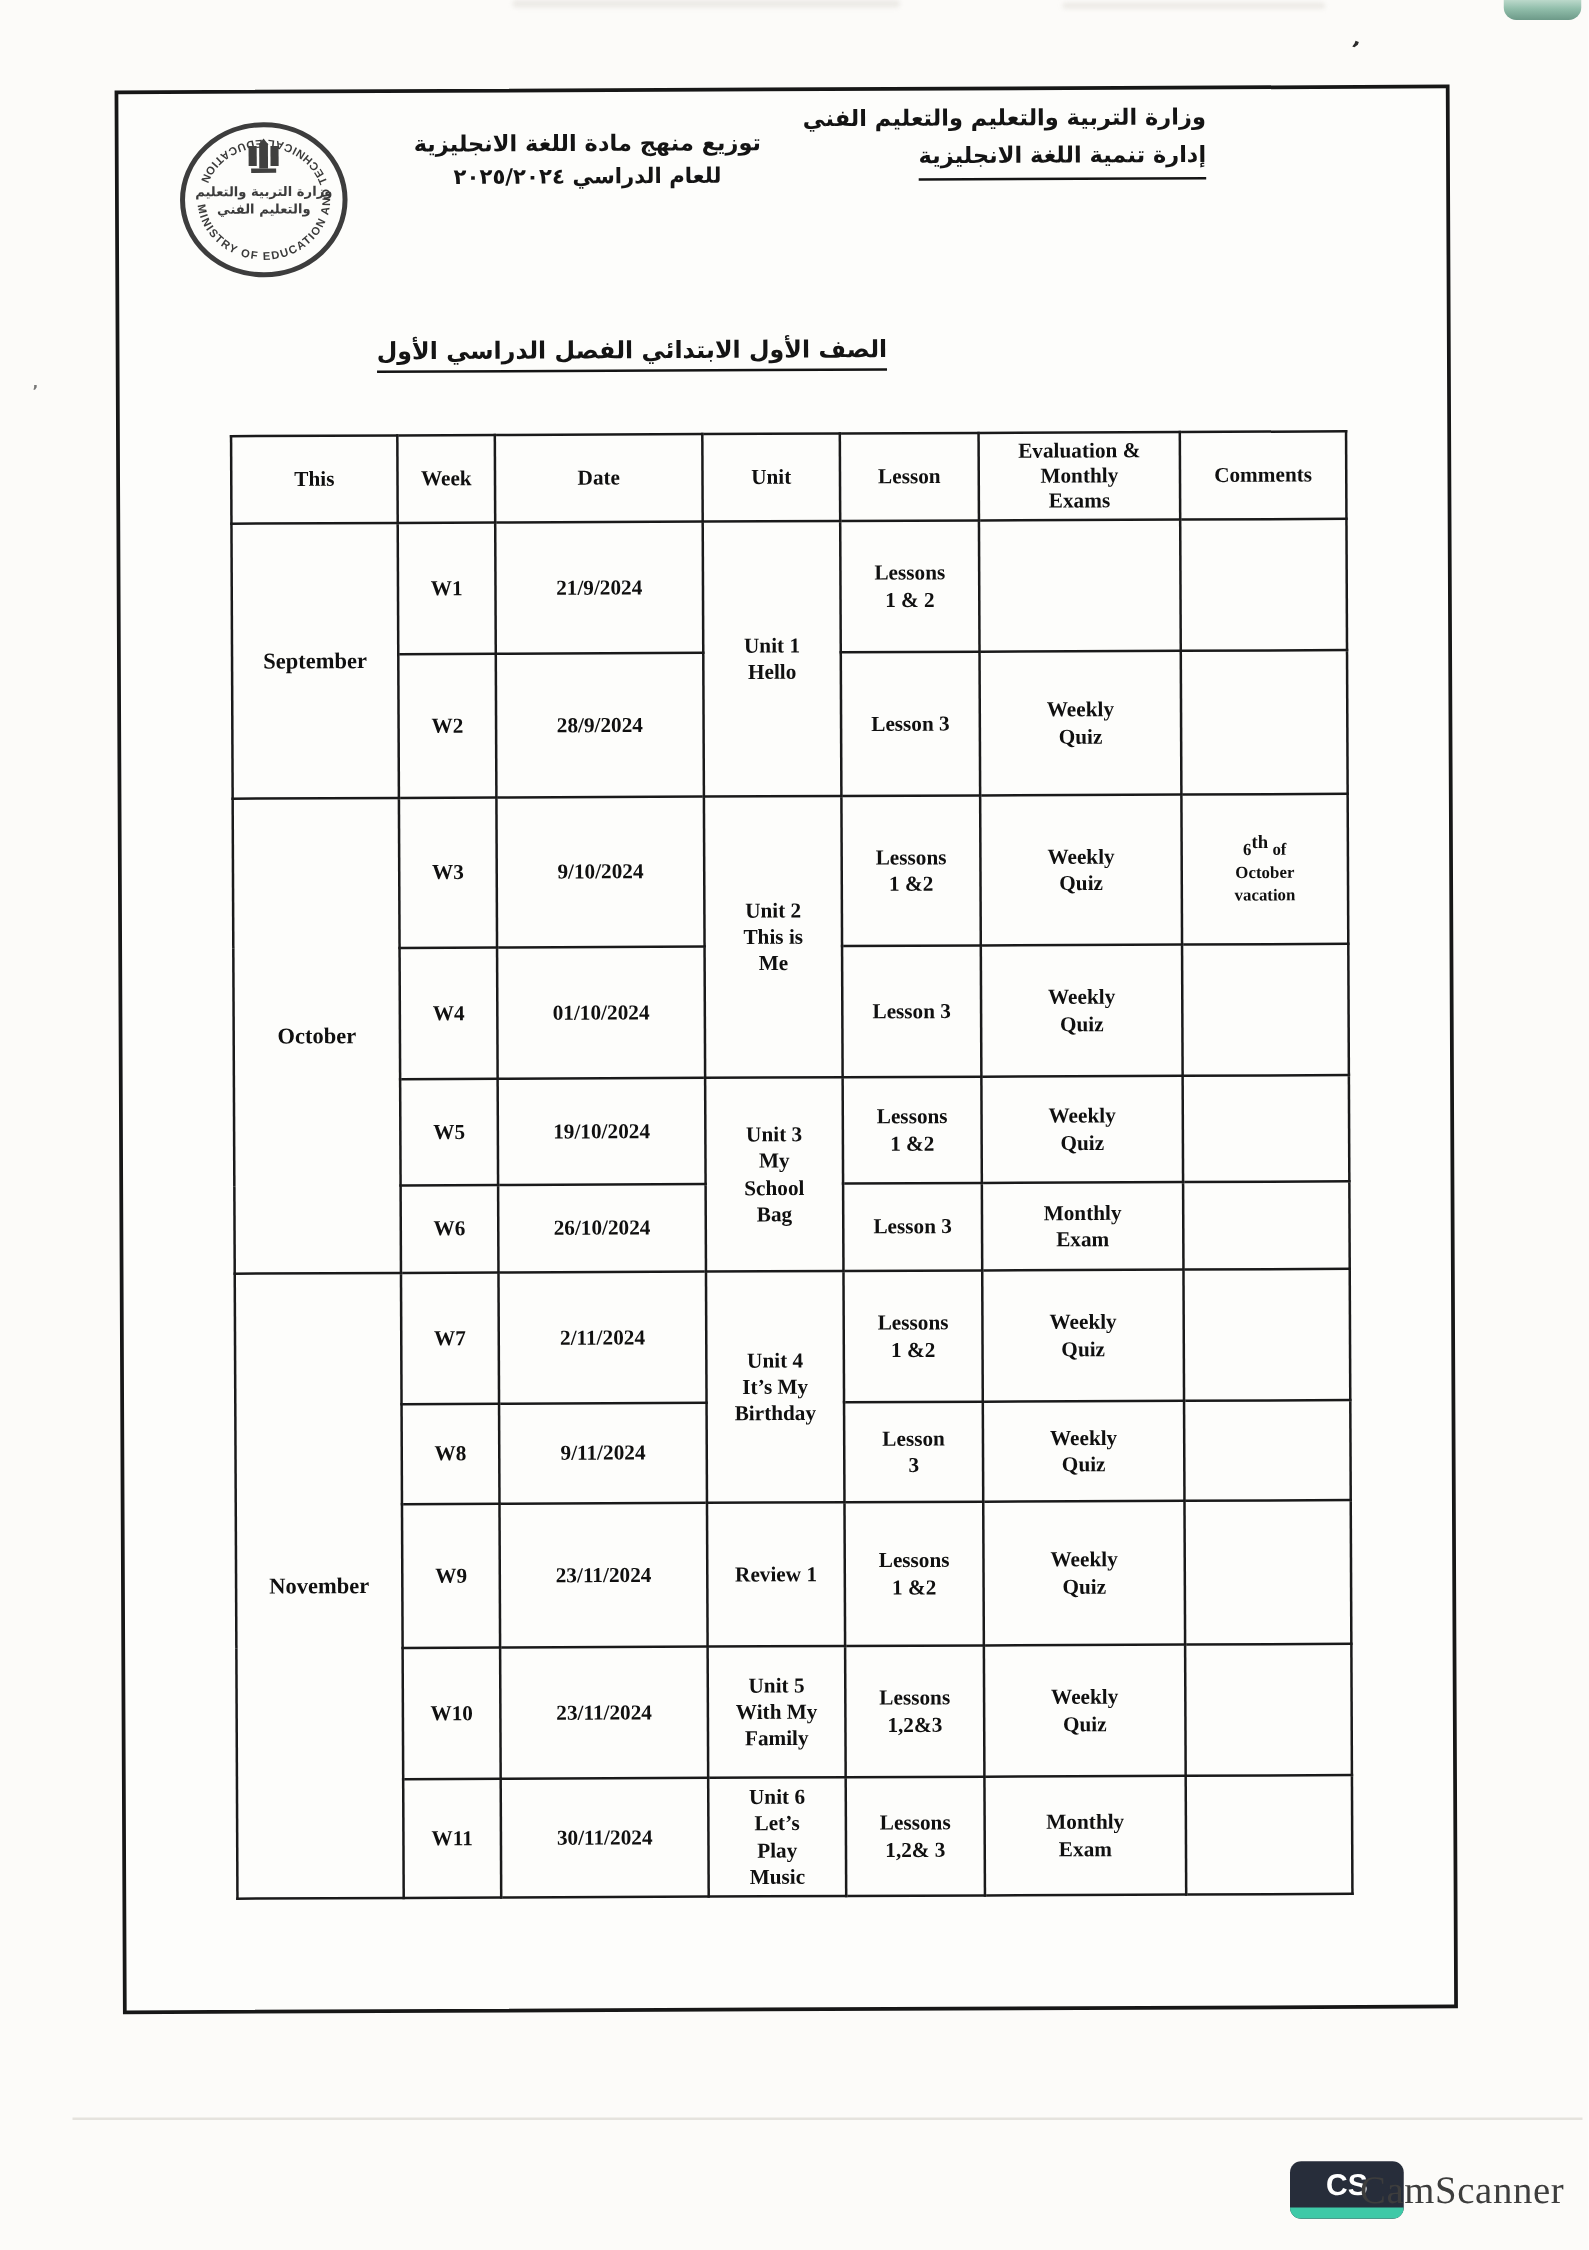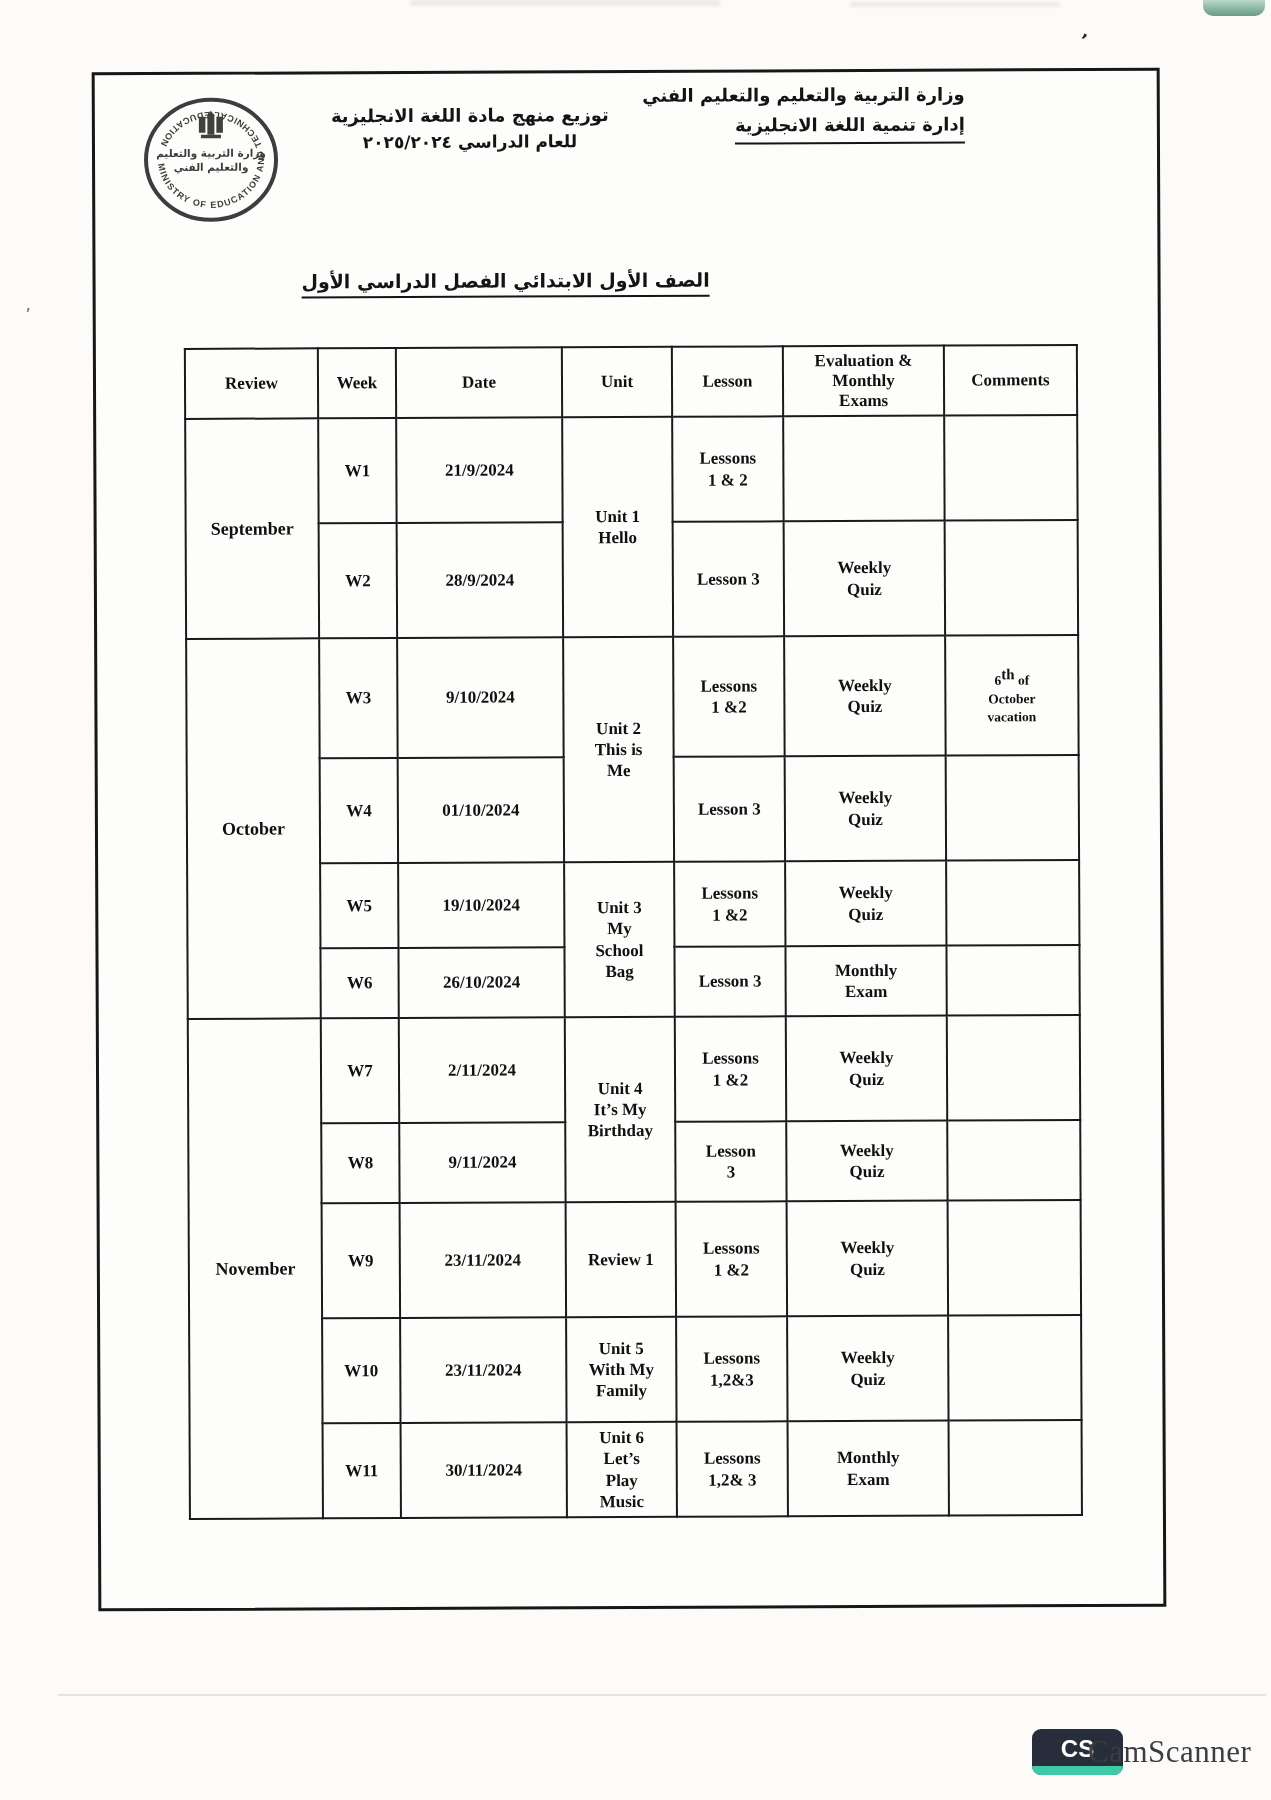--- a/index.html
+++ b/index.html
@@ -110,21 +110,21 @@
           <col style="width:133px">
             <col style="width:78px">
             <col style="width:166px">
           <col style="width:110px">
             <col style="width:111px">
             <col style="width:161px">
             <col style="width:133px">
         </colgroup>
         <tbody>
         <tr style="height:70px">
-          <th class="hdr">Review</th>
+          <th class="hdr">This</th>
           <th class="hdr">Week</th>
           <th class="hdr">Date</th>
           <th class="hdr">Unit</th>
           <th class="hdr">Lesson</th>
           <th class="hdr pre">Evaluation &amp;
 Monthly
 Exams</th>
           <th class="hdr hdr-comments">Comments</th>
         </tr>
 

